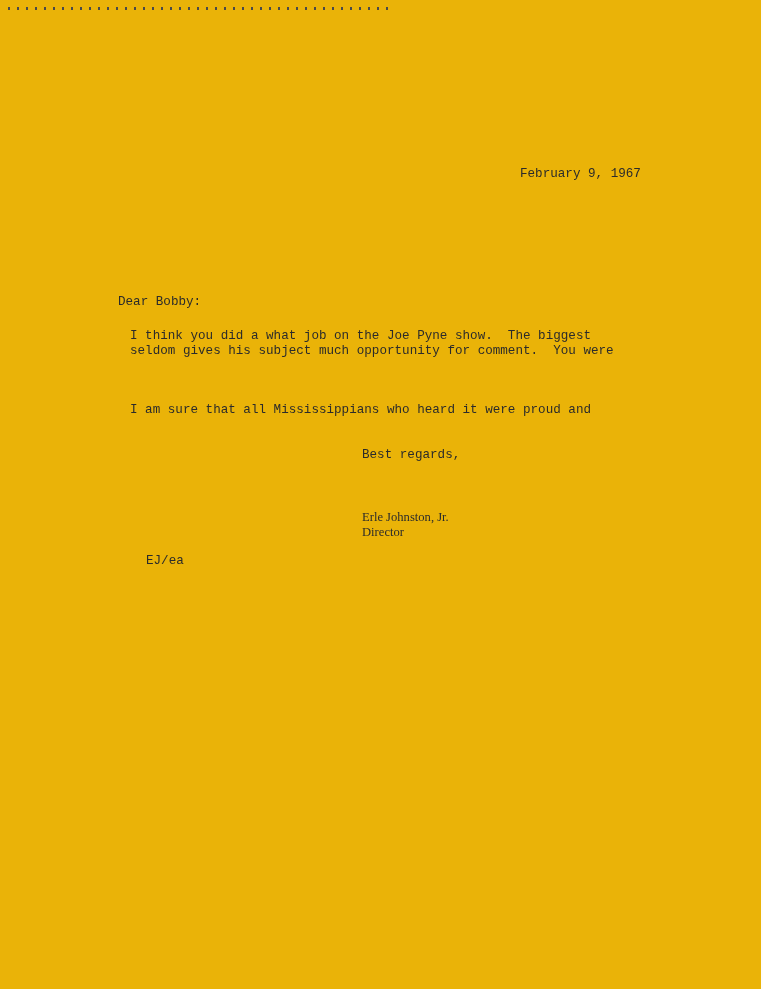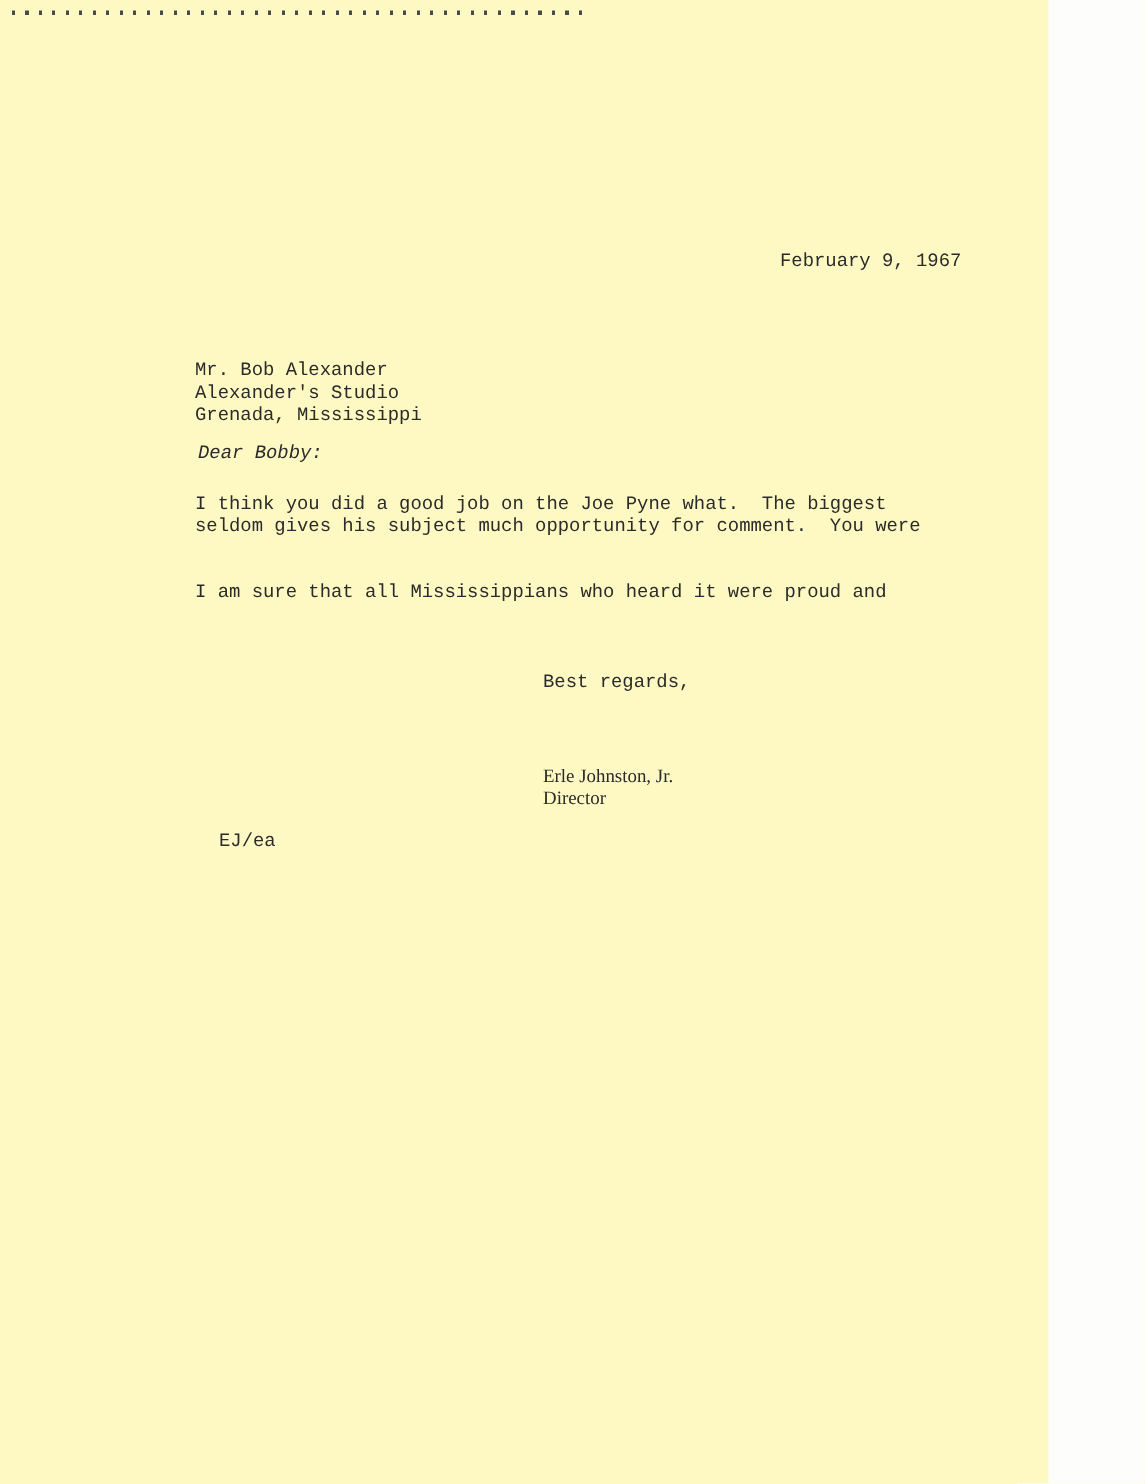--- a/index.html
+++ b/index.html
@@ -2,23 +2,23 @@
 <html><head>
 <meta charset="utf-8">
 <style>
   html, body {
     margin: 0;
     padding: 0;
     background: #fdfdfc;
   }
   .page {
     position: relative;
-    width: 699px;
+    width: 761px;
     height: 989px;
-    background: #fef9c3;
+    background: #eab308;
     overflow: hidden;
     font-family: "Liberation Mono", "DejaVu Sans Mono", monospace;
     font-size: 12.6px;
     line-height: 14.8px;
     color: #2b2b2b;
   }
   .line, .single-line {
     white-space: pre;
   }
   .perforation {
@@ -39,31 +39,30 @@
     left: 520px;
   }
   .recipient {
     position: absolute;
     top: 240px;
     left: 130px;
   }
   .salutation {
     position: absolute;
     top: 295px;
-    left: 132px;
-    font-style: italic;
+    left: 118px;
   }
   .paragraph-1 {
     position: absolute;
     top: 329px;
     left: 130px;
   }
   .paragraph-2 {
     position: absolute;
-    top: 388px;
+    top: 403px;
     left: 130px;
   }
   .closing {
     position: absolute;
     top: 448px;
     left: 362px;
   }
   .signature-block {
     position: absolute;
     top: 510px;
@@ -78,30 +77,25 @@
 </style>
 </head>
 <body>
 
 <div class="page">
 
   <div class="perforation"></div>
 
   <div class="date single-line">February 9, 1967</div>
 
-  <div class="recipient">
-    <div class="line">Mr. Bob Alexander</div>
-    <div class="line">Alexander's Studio</div>
-    <div class="line">Grenada, Mississippi</div>
-  </div>
 
   <div class="salutation single-line">Dear Bobby:</div>
 
   <div class="paragraph-1">
-    <div class="line">I think you did a good job on the Joe Pyne what.  The biggest</div>
+    <div class="line">I think you did a what job on the Joe Pyne show.  The biggest</div>
     <div class="line">seldom gives his subject much opportunity for comment.  You were</div>
   </div>
 
   <div class="paragraph-2">
     <div class="line">I am sure that all Mississippians who heard it were proud and</div>
   </div>
 
   <div class="closing single-line">Best regards,</div>
 
   <div class="signature-block">

